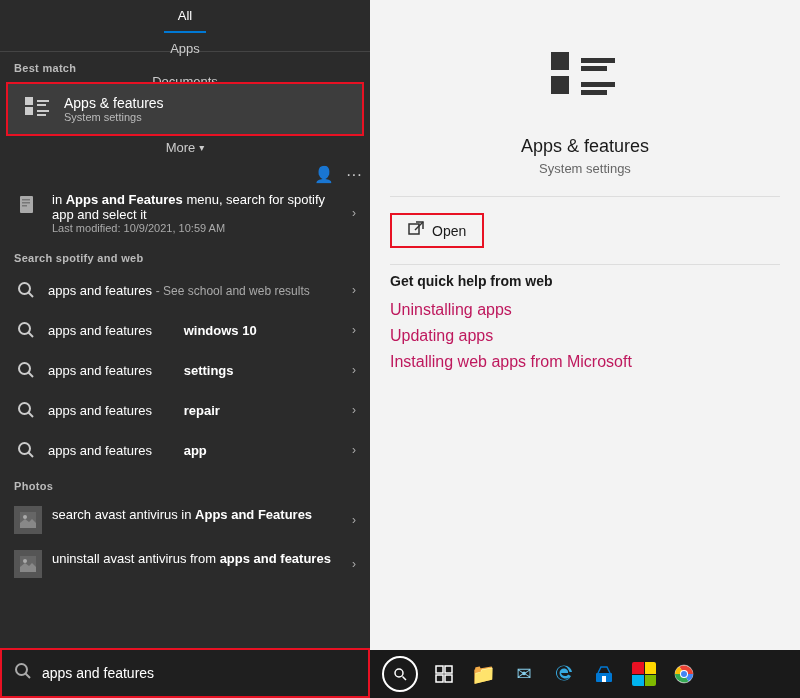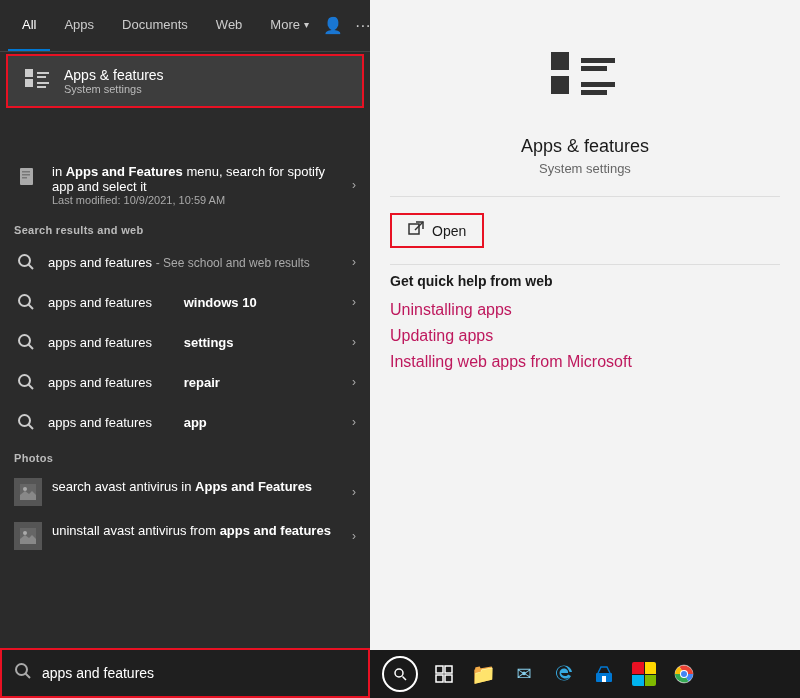--- a/index.html
+++ b/index.html
@@ -26,20 +26,21 @@
     }
 
     
     .tab-bar {
       display: flex;
       align-items: center;
       height: 52px;
       background: #2b2b2b;
       border-bottom: 1px solid #444;
       padding: 0 8px;
+      flex-direction: column;
     }
     .tab {
       padding: 8px 14px;
       font-size: 13px;
       color: #ccc;
       cursor: pointer;
       border-bottom: 2px solid transparent;
       height: 100%;
       display: flex;
       align-items: center;
@@ -385,20 +386,21 @@
       <span style="font-size:10px;">▾</span>
     </div>
     <div class="tab-bar-icons">
       <span style="cursor:pointer;">👤</span>
       <span style="cursor:pointer;">···</span>
     </div>
   </div>
 
   <div class="content-area">
 
+    <div class="section-label">Best match</div>
 
     <div class="best-match-item">
       <div class="best-match-icon">
 
         <svg width="28" height="28" viewBox="0 0 28 28">
           <rect x="2" y="2" width="8" height="8" fill="#ccc"></rect>
           <rect x="2" y="12" width="8" height="8" fill="#ccc"></rect>
           <rect x="14" y="5" width="12" height="2" fill="#ccc"></rect>
           <rect x="14" y="9" width="9" height="2" fill="#ccc"></rect>
           <rect x="14" y="15" width="12" height="2" fill="#ccc"></rect>
@@ -422,21 +424,21 @@
       </div>
       <div class="file-text">
         <div class="file-title">
           in <b>Apps and Features</b> menu, search for spotify app and select it
         </div>
         <div class="file-meta">Last modified: 10/9/2021, 10:59 AM</div>
       </div>
       <div class="file-arrow">›</div>
     </div>
 
-    <div class="search-school-label">Search results and web</div>
+    <div class="search-school-label">Search spotify and web</div>
 
     <div class="web-item">
       <div class="web-icon">
         <svg width="18" height="18" viewBox="0 0 18 18">
           <circle cx="7.5" cy="7.5" r="5.5" stroke="#ccc" stroke-width="2" fill="none"></circle>
           <line x1="11.5" y1="11.5" x2="16" y2="16" stroke="#ccc" stroke-width="2"></line>
         </svg>
       </div>
       <div class="web-text">
         apps and features <span class="see-more">- See school and web results</span>

